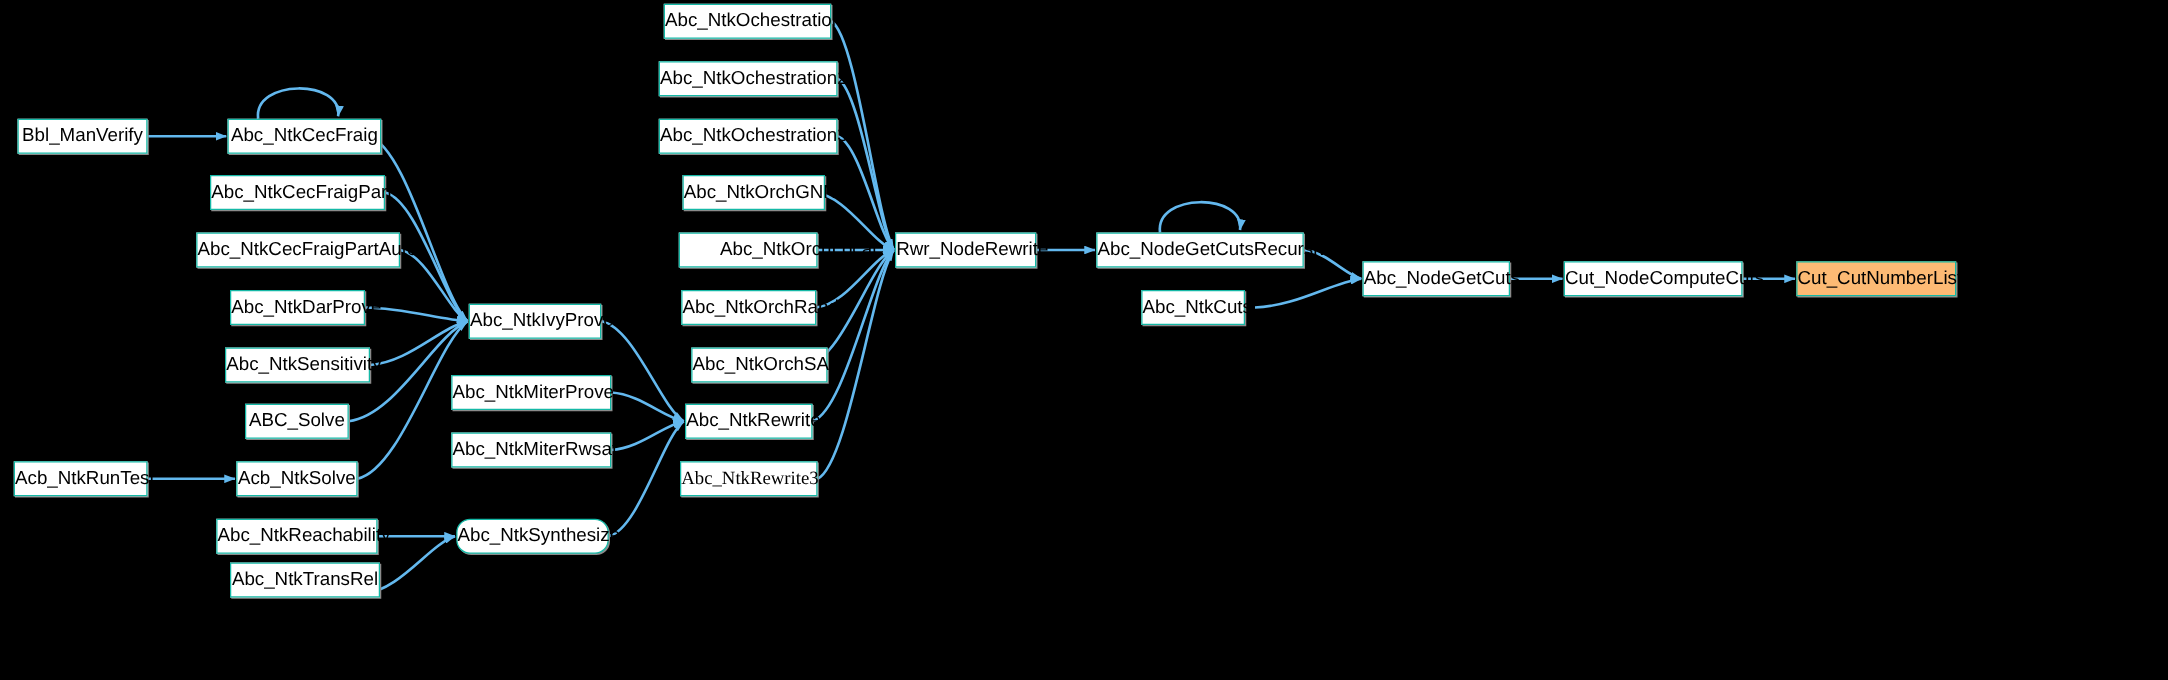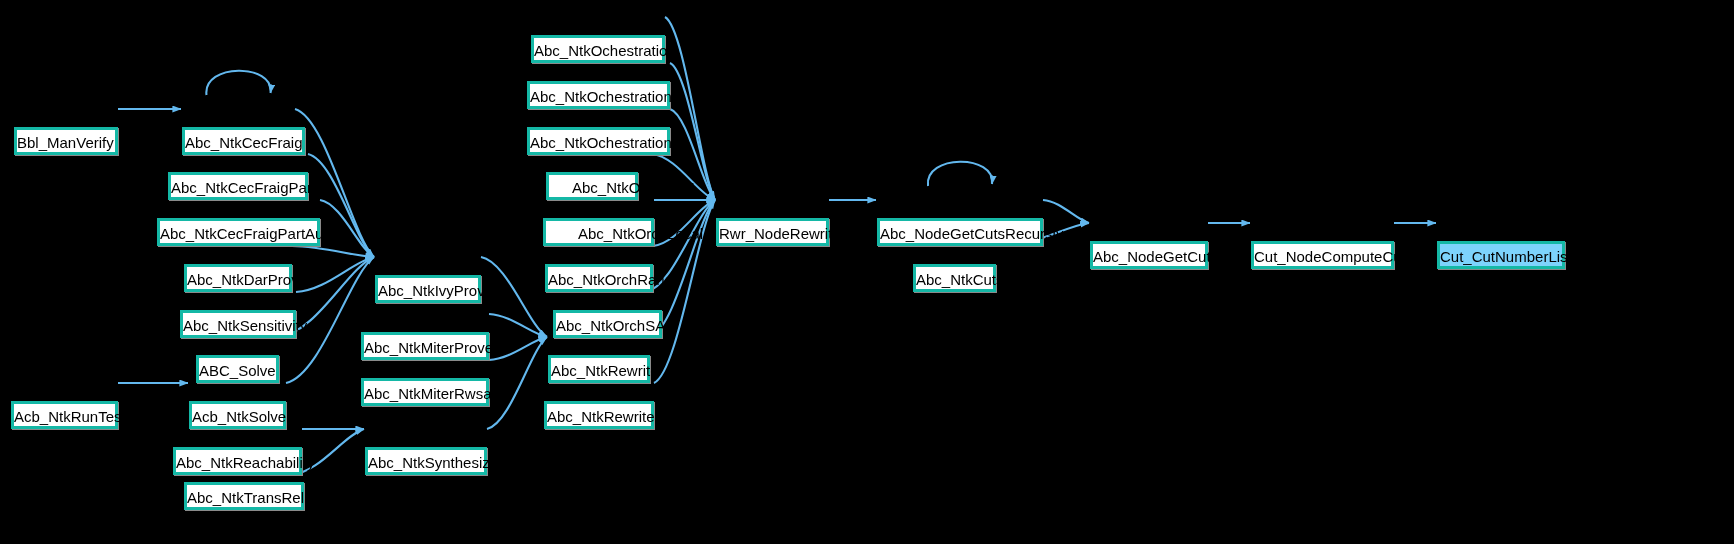--- a/index.html
+++ b/index.html
@@ -21,32 +21,32 @@
     top: 0;
     width: 1734px;
     height: 544px;
     pointer-events: none;
   }
   .node {
     position: absolute;
     box-sizing: border-box;
     height: 28px;
     line-height: 26px;
+    text-align: center;
     font-size: 15px;
     color: #000000;
     background: #ffffff;
-    border: 3px solid #14b8a6;
+    border: 1px solid #14b8a6;
     box-shadow: 1px 1px 0 0 #8a8a8a;
     white-space: nowrap;
     letter-spacing: 0px;
     z-index: 5;
-    margin-top: 32px;
   }
   .node.highlight {
-    background: #7dd3fc;
+    background: #fdba74;
   }
 </style>
 </head>
 <body>
 
 <div id="canvas">
   <svg id="edges" viewBox="0 0 1734 544" width="1734" height="544" xmlns="http://www.w3.org/2000/svg">
     <defs>
       <marker id="arrowhead" markerWidth="9" markerHeight="7" refX="8.6" refY="3.5" orient="auto" markerUnits="userSpaceOnUse">
         <polygon points="0 0, 9 3.5, 0 7" fill="#63b8ee"></polygon>
@@ -94,30 +94,30 @@
       <div class="node" style="left: 184px; top: 232px; width: 108px;"><span>Abc_NtkDarProve</span></div>
       <div class="node" style="left: 180px; top: 278px; width: 116px;"><span>Abc_NtkSensitivity</span></div>
       <div class="node" style="left: 196px; top: 323px; width: 83px;"><span>ABC_Solve</span></div>
       <div class="node" style="left: 11px; top: 369px; width: 107px;"><span>Acb_NtkRunTest</span></div>
       <div class="node" style="left: 189px; top: 369px; width: 97px;"><span>Acb_NtkSolve</span></div>
       <div class="node" style="left: 173px; top: 415px; width: 129px;"><span>Abc_NtkReachability</span></div>
       <div class="node" style="left: 184px; top: 450px; width: 120px;"><span>Abc_NtkTransRel</span></div>
       <div class="node" style="left: 375px; top: 243px; width: 106px;"><span>Abc_NtkIvyProve</span></div>
       <div class="node" style="left: 361px; top: 300px; width: 128px;"><span>Abc_NtkMiterProve</span></div>
       <div class="node" style="left: 361px; top: 346px; width: 128px;"><span>Abc_NtkMiterRwsat</span></div>
-      <div class="node" style="left: 365px; top: 415px; width: 122px;"><span>Abc_NtkSynthesize</span></div>
+      <div class="node" style="left: 365px; top: 415px; width: 122px; border-radius: 11px;"><span>Abc_NtkSynthesize</span></div>
       <div class="node" style="left: 531px; top: 3px; width: 134px;"><span>Abc_NtkOchestration</span></div>
       <div class="node" style="left: 527px; top: 49px; width: 143px;"><span>Abc_NtkOchestration2</span></div>
       <div class="node" style="left: 527px; top: 95px; width: 143px;"><span>Abc_NtkOchestration3</span></div>
-      <div class="node" style="left: 546px; top: 140px; width: 92px; padding-left: 23px;"><span>Abc_NtkOrchGNN</span></div>
+      <div class="node" style="left: 546px; top: 140px; width: 114px;"><span>Abc_NtkOrchGNN</span></div>
       <div class="node" style="left: 543px; top: 186px; width: 111px; padding-left: 32px;"><span>Abc_NtkOrchLocal</span></div>
       <div class="node" style="left: 545px; top: 232px; width: 108px;"><span>Abc_NtkOrchRand</span></div>
       <div class="node" style="left: 553px; top: 278px; width: 109px;"><span>Abc_NtkOrchSA</span></div>
       <div class="node" style="left: 548px; top: 323px; width: 102px;"><span>Abc_NtkRewrite</span></div>
-      <div class="node" style="left: 544px; top: 369px; width: 110px;"><span>Abc_NtkRewrite3</span></div>
+      <div class="node" style="left: 544px; top: 369px; width: 110px; font-family: Liberation Serif, serif;"><span>Abc_NtkRewrite3</span></div>
       <div class="node" style="left: 716px; top: 186px; width: 113px;"><span>Rwr_NodeRewrite</span></div>
       <div class="node" style="left: 877px; top: 186px; width: 166px;"><span>Abc_NodeGetCutsRecursive</span></div>
       <div class="node" style="left: 913px; top: 232px; width: 83px;"><span>Abc_NtkCuts</span></div>
       <div class="node" style="left: 1090px; top: 209px; width: 118px;"><span>Abc_NodeGetCuts</span></div>
       <div class="node" style="left: 1251px; top: 209px; width: 143px;"><span>Cut_NodeComputeCuts</span></div>
       <div class="node highlight" style="left: 1437px; top: 209px; width: 128px;"><span>Cut_CutNumberList</span></div>
     </div>
 </div>
 
 </body></html>

